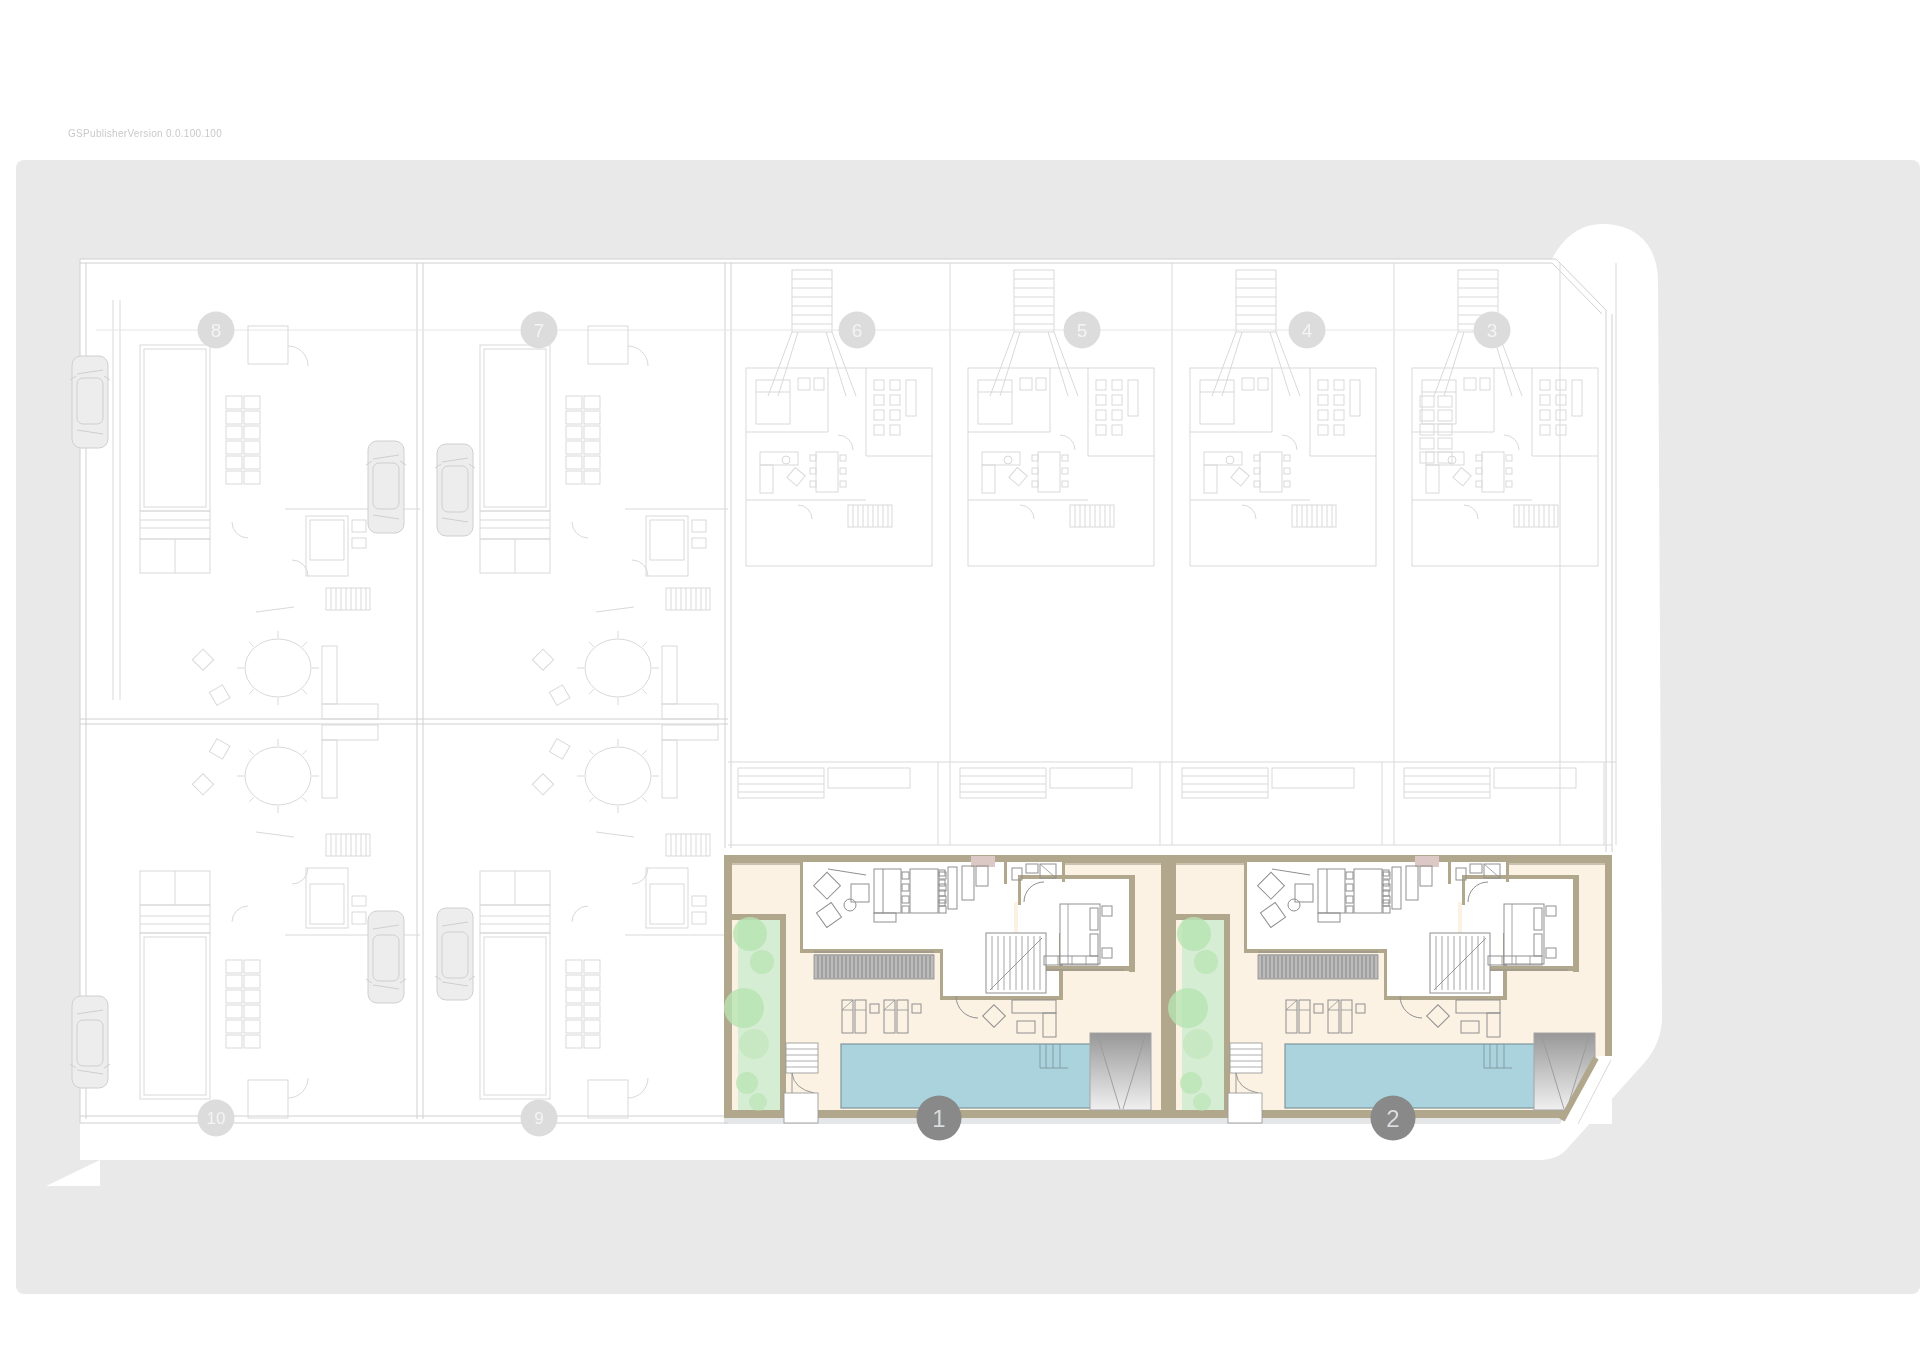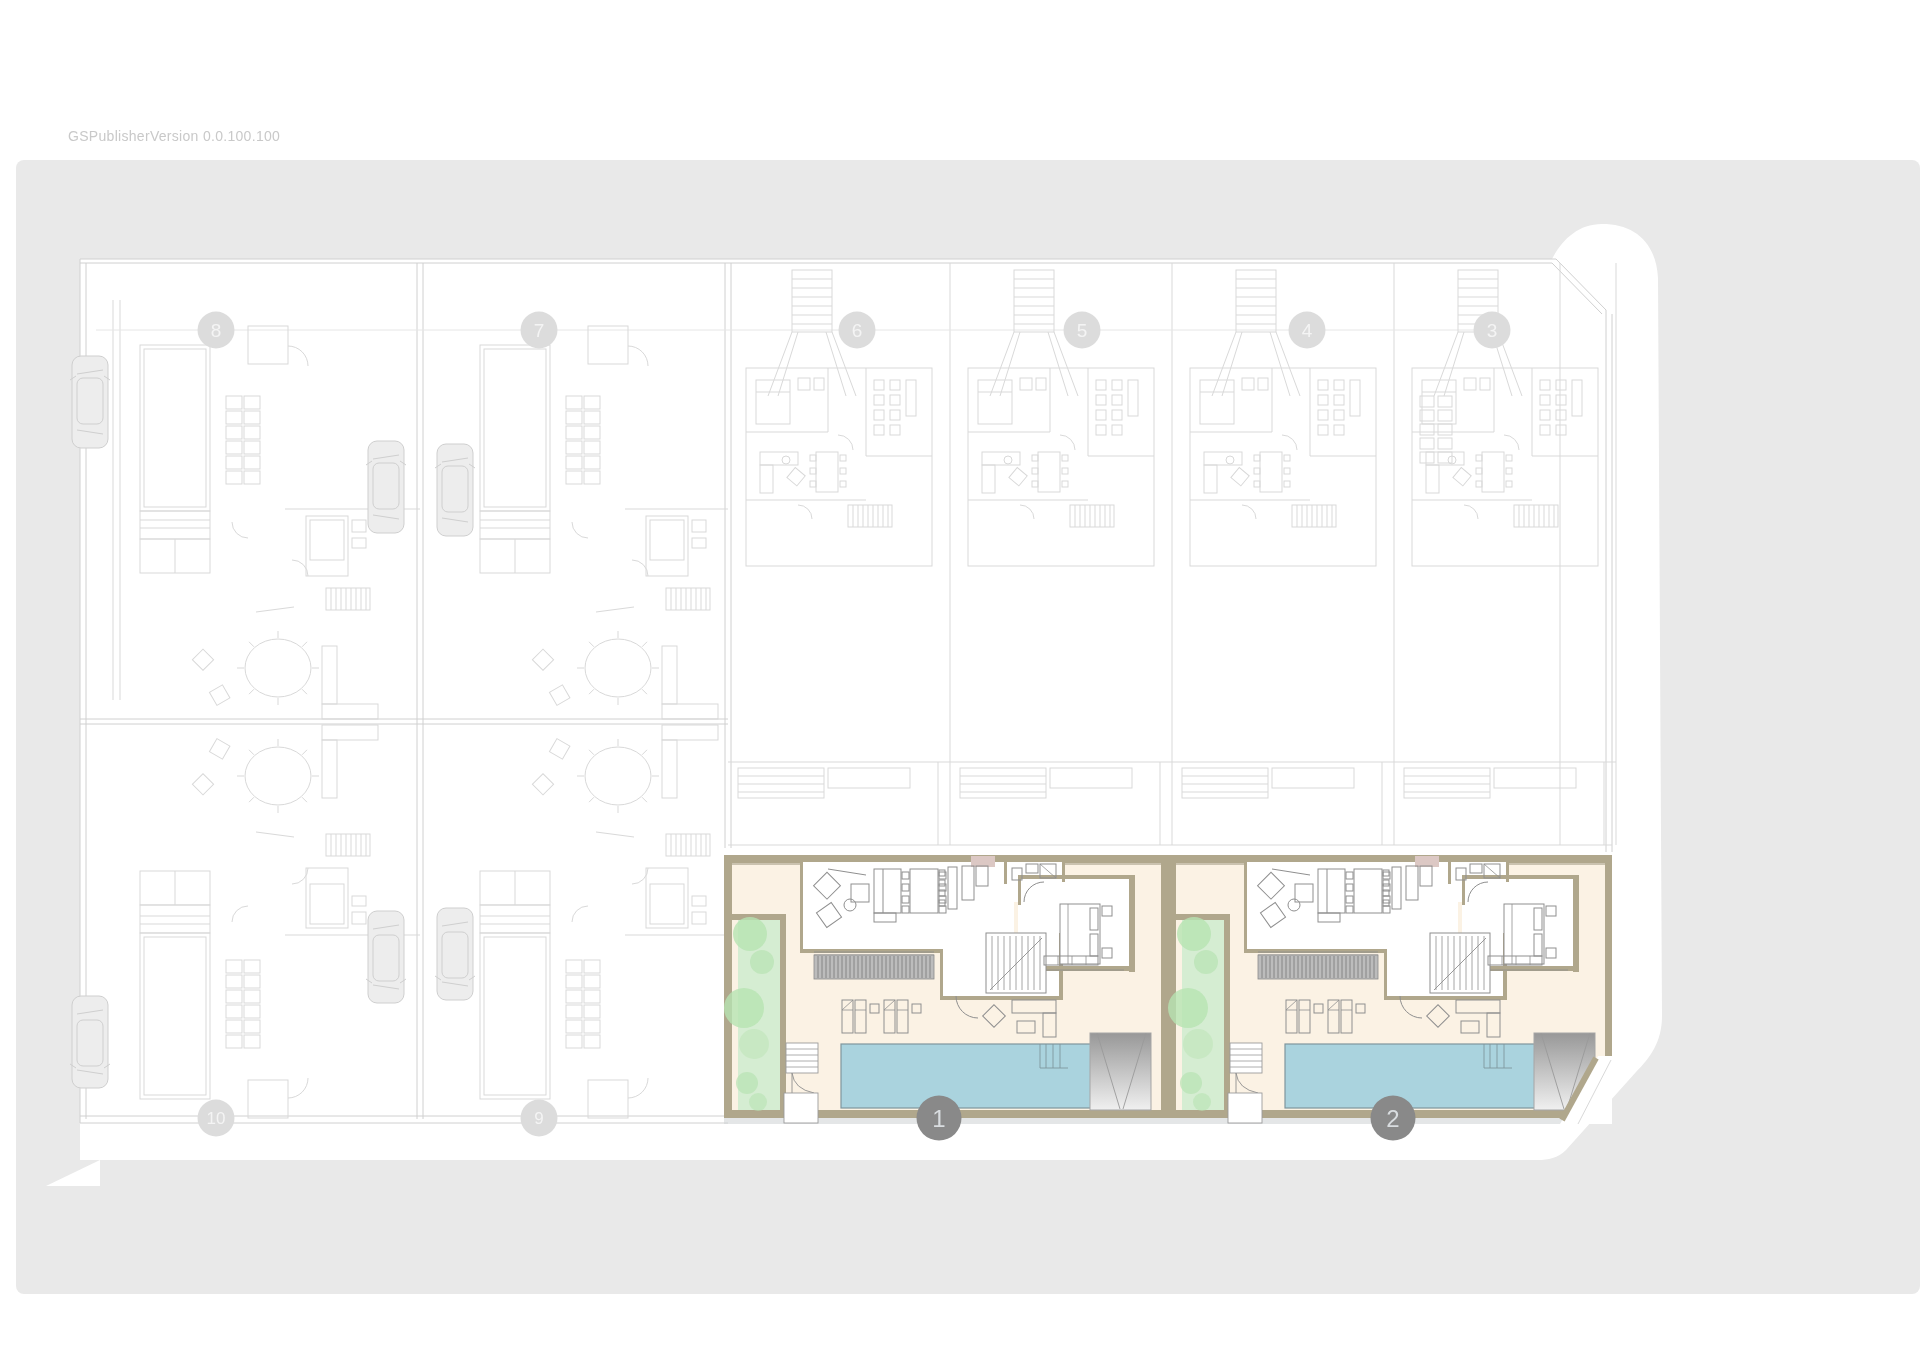--- a/index.html
+++ b/index.html
@@ -1,18 +1,18 @@
 <!DOCTYPE html>
 <html><head>
 <meta charset="utf-8">
 <style>
   html,body{margin:0;padding:0;background:#ffffff;}
   #stage{position:relative;width:1920px;height:1357px;background:#ffffff;overflow:hidden;
          font-family:"Liberation Sans",sans-serif;}
-  #watermark{position:absolute;left:68px;top:128px;font-size:14px;letter-spacing:.3px;
+  #watermark{position:absolute;left:68px;top:128px;font-size:10px;letter-spacing:.3px;
              color:#c9c9c9;user-select:none;}
   svg{position:absolute;left:0;top:0;}
   text{font-family:"Liberation Sans",sans-serif;}
 </style>
 </head>
 <body>
 
 <div id="stage">
   <div id="watermark">GSPublisherVersion 0.0.100.100</div>
   <svg id="plan" width="1920" height="1357" viewBox="0 0 1920 1357">

